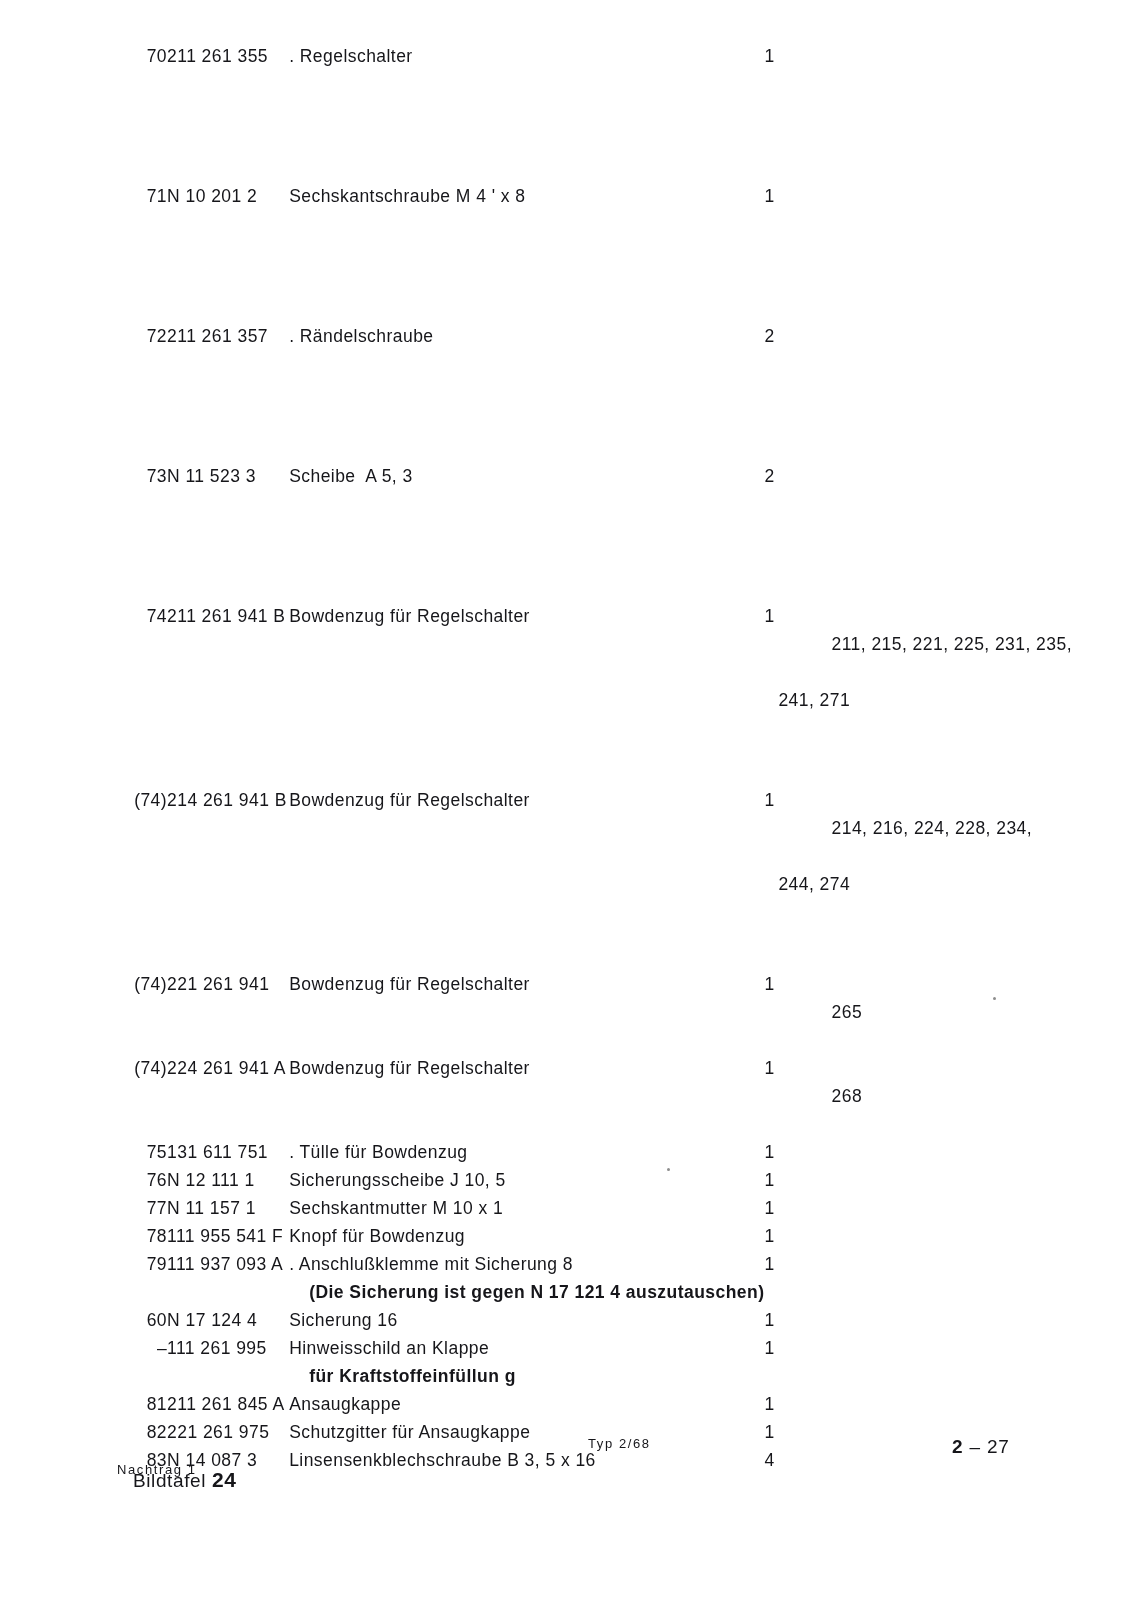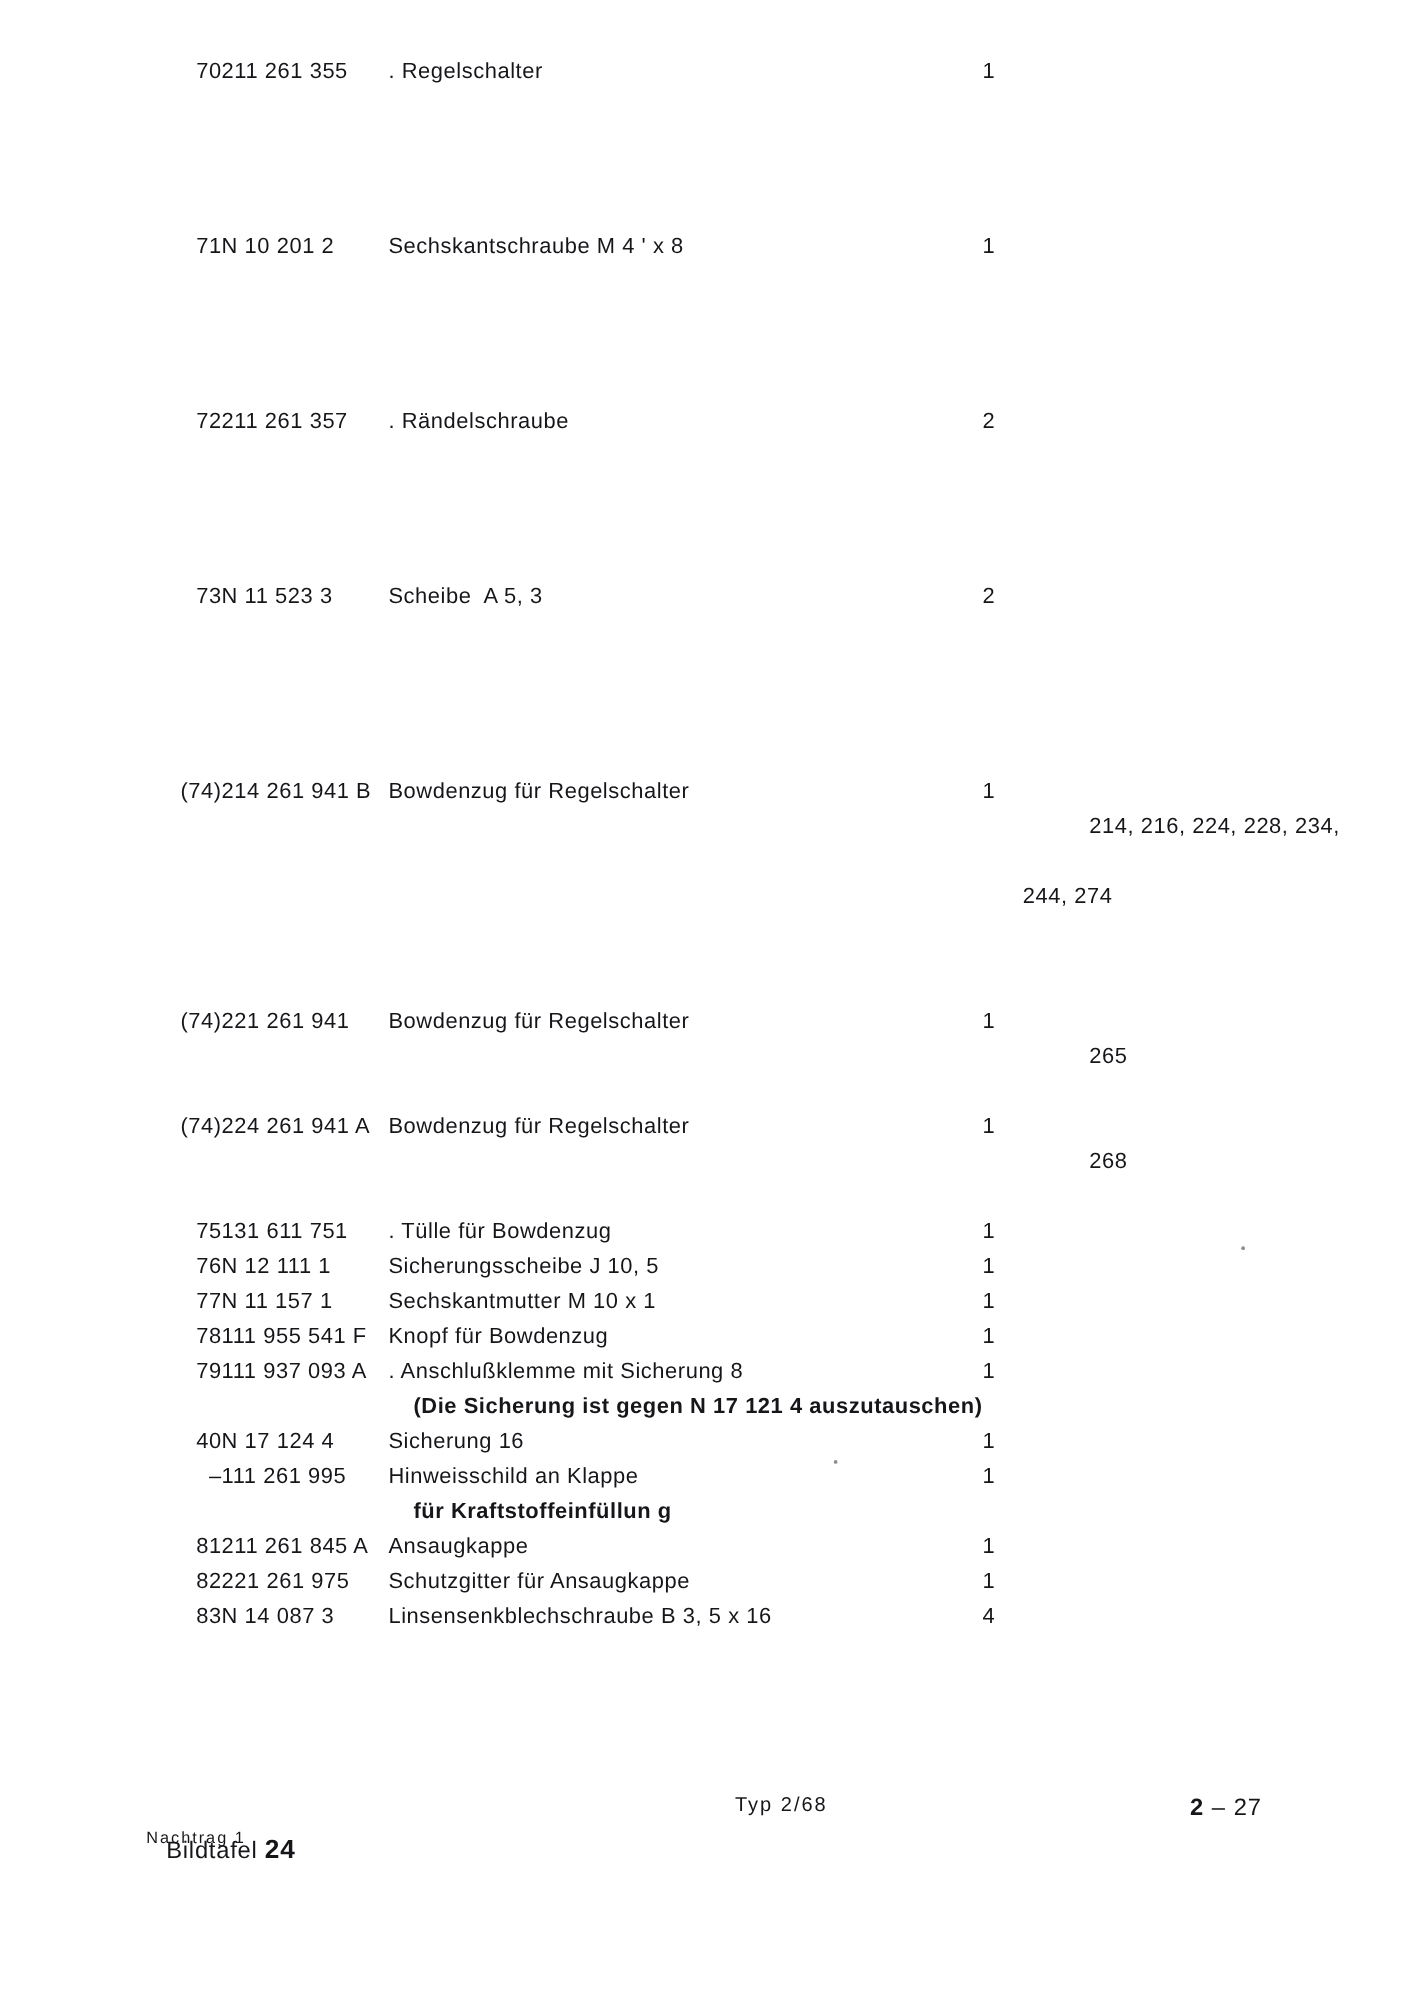--- a/index.html
+++ b/index.html
@@ -74,21 +74,21 @@
     position: absolute;
     left: 117px;
     top: 30px;
     font-size: 13px;
     letter-spacing: 1.6px;
   }
   .footer-center {
     position: absolute;
     left: 588px;
     top: 4px;
-    font-size: 16px;
+    font-size: 13px;
     letter-spacing: 1.6px;
   }
   .footer-right {
     position: absolute;
     left: 952px;
     top: 4px;
     font-size: 19px;
     letter-spacing: 0.8px;
   }
   .footer-right b { font-weight: bold; }
@@ -146,20 +146,30 @@
         <td class="col-pos">73</td>
         <td class="col-num">N 11 523 3</td>
         <td class="col-desc">Scheibe  A 5, 3</td>
         <td class="col-qty">2</td>
         <td class="col-note">
           <span></span>
           <span class="note-line2"></span>
         </td>
       </tr>
 
+      <tr>
+        <td class="col-pos">74</td>
+        <td class="col-num">211 261 941 B</td>
+        <td class="col-desc">Bowdenzug für Regelschalter</td>
+        <td class="col-qty">1</td>
+        <td class="col-note">
+          <span>211, 215, 221, 225, 231, 235,</span>
+          <span class="note-line2">241, 271</span>
+        </td>
+      </tr>
 
       <tr class="gap-row">
           <td colspan="5"></td>
         </tr>
 
       <tr>
         <td class="col-pos">(74)</td>
         <td class="col-num">214 261 941 B</td>
         <td class="col-desc">Bowdenzug für Regelschalter</td>
         <td class="col-qty">1</td>
@@ -235,21 +245,21 @@
 
       <tr>
         <td class="col-pos"></td>
         <td class="col-num"></td>
         <td class="col-desc"><span class="desc-indent">(Die Sicherung ist gegen N 17 121 4 auszutauschen)</span></td>
         <td class="col-qty"></td>
         <td class="col-note"></td>
       </tr>
 
       <tr>
-        <td class="col-pos">40</td>
+        <td class="col-pos">60</td>
         <td class="col-num">N 17 124 4</td>
         <td class="col-desc">Sicherung 16</td>
         <td class="col-qty">1</td>
         <td class="col-note"></td>
       </tr>
 
       <tr>
         <td class="col-pos">–</td>
         <td class="col-num">111 261 995</td>
         <td class="col-desc">Hinweisschild an Klappe</td>

